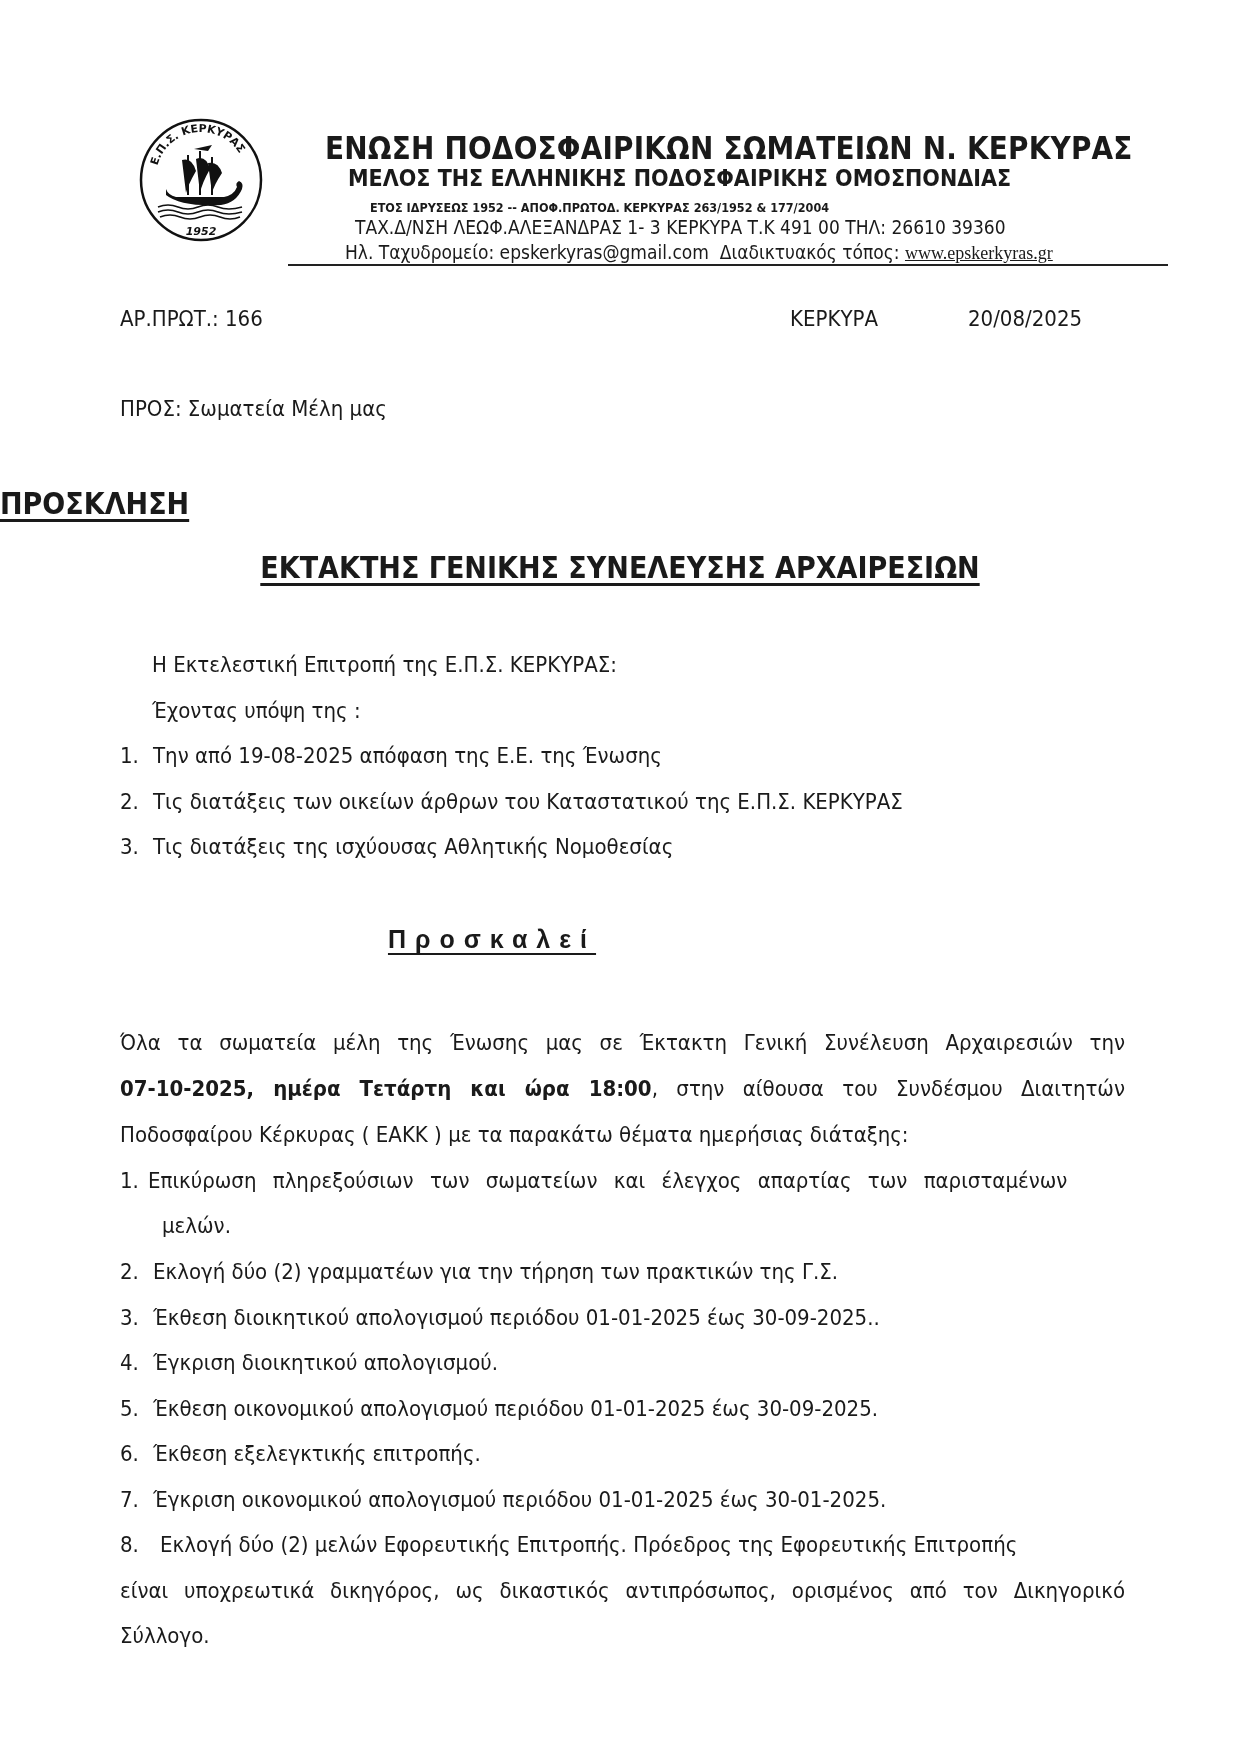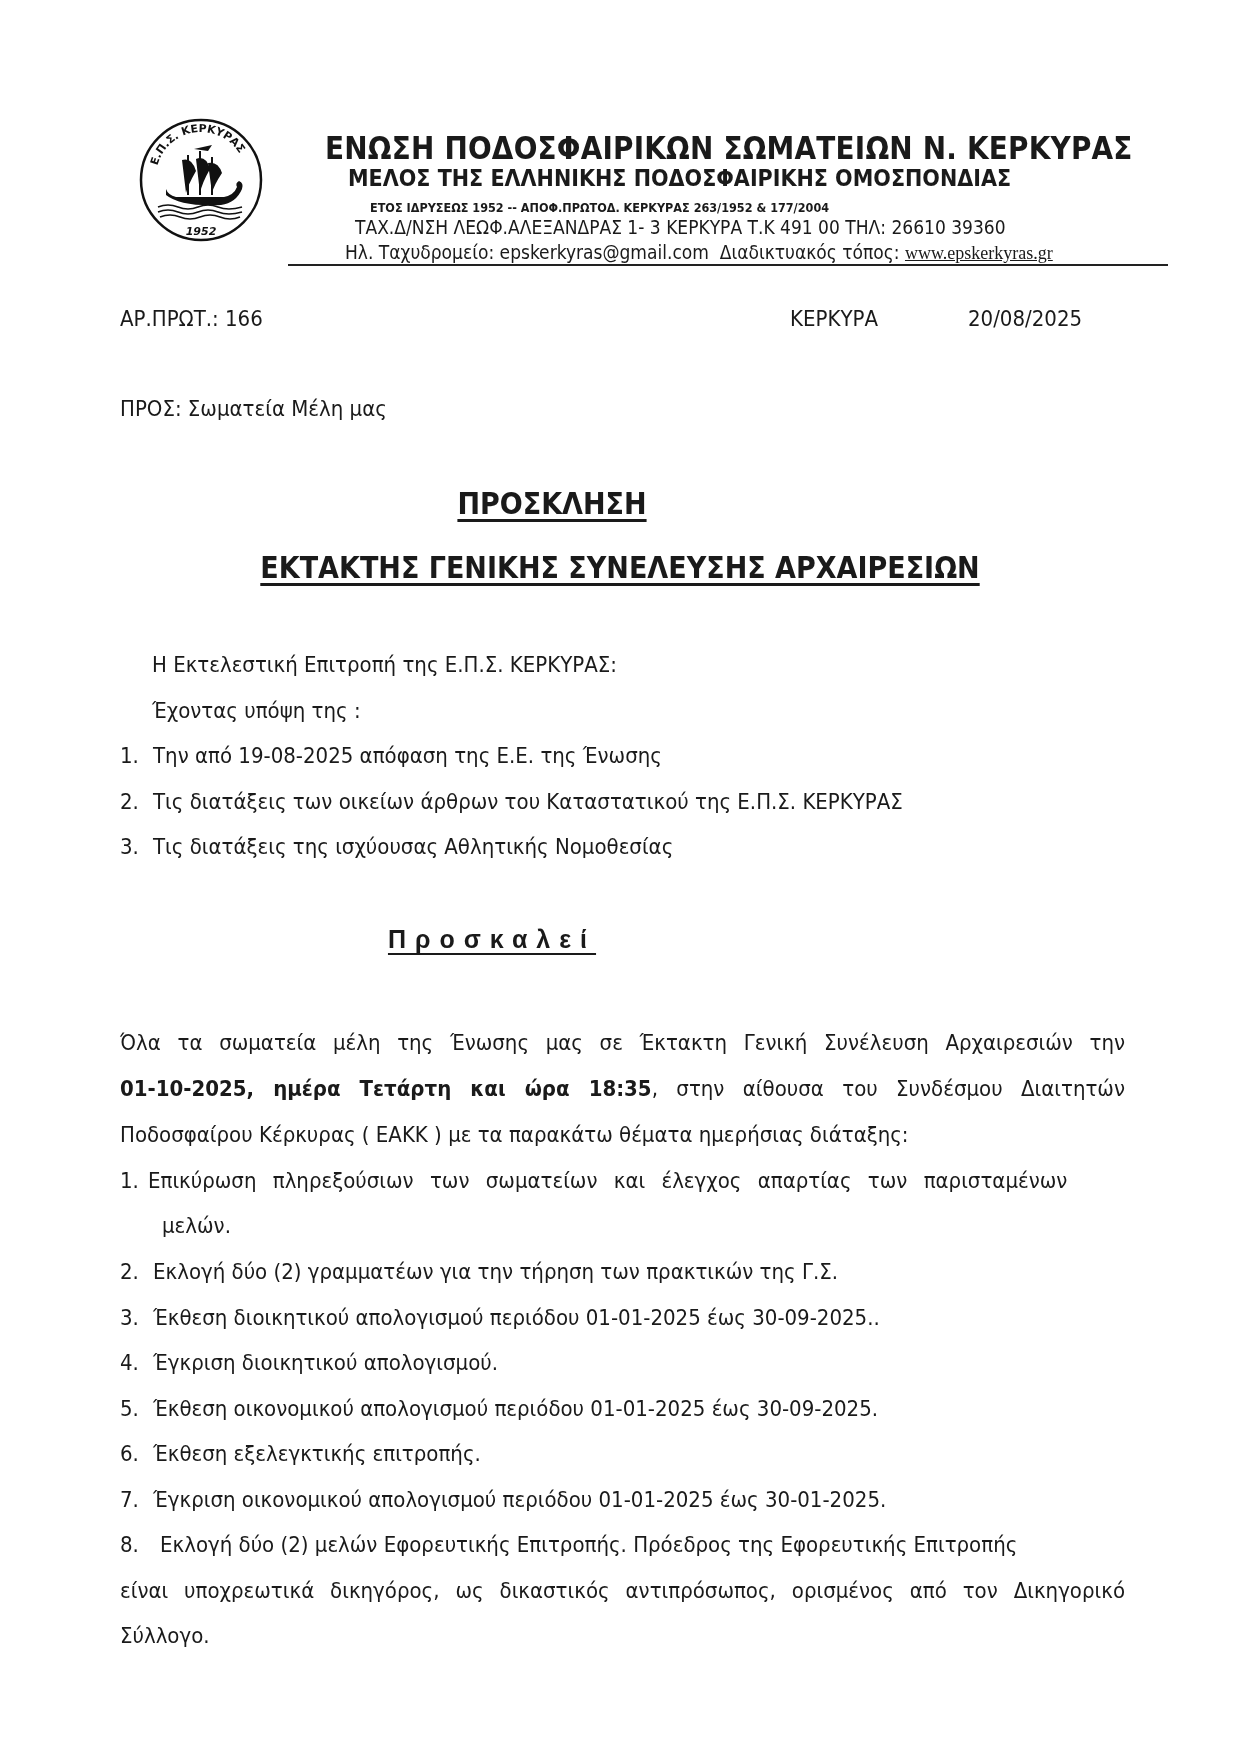--- a/index.html
+++ b/index.html
@@ -9,21 +9,21 @@
   .logo { position:absolute; left:136px; top:115px; width:130px; height:130px; }
   .hdr1 { left:325px; top:130px; font-size:31px; font-weight:bold; letter-spacing:0.2px; }
   .hdr2 { left:348px; top:165px; font-size:23px; font-weight:bold;text-align:right; }
   .hdr3 { left:370px; top:200px; font-size:12.5px; font-weight:bold; }
   .hdr4 { left:355px; top:216px; font-size:19px; }
   .hdr5 { left:345px; top:241px; font-size:19px; }
   .hdr5 .web { font-family:"Liberation Serif","DejaVu Serif", serif; text-decoration:underline; font-size:18px; }
   .rule { position:absolute; left:288px; top:264px; width:880px; height:2px; background:#222; }
   .meta { font-size:22px; top:306px; }
   .to { left:120px; top:396px; font-size:22px; }
-  .title1 { left:0; width:1104px; text-align:center; top:486px; font-size:30px; font-weight:bold; text-decoration:underline; text-underline-offset:5px; }
+  .title1 { left:0; width:1104px; top:486px; font-size:30px; font-weight:bold; text-decoration:underline; text-underline-offset:5px; }
   .title2 { left:0; width:1240px; text-align:center; top:550px; font-size:30px; font-weight:bold; text-decoration:underline; text-underline-offset:5px; }
   .p { font-size:22px; }
   .invite { left:0; width:984px; text-align:center; top:925px; font-family:"Liberation Sans", sans-serif; font-size:25px; font-weight:bold; letter-spacing:9px; text-decoration:underline; text-underline-offset:5px; }
   .justify { position:absolute; left:120px; width:1005px; font-size:22px; text-align:justify; text-align-last:justify; white-space:nowrap; }
   .bold { font-weight:bold; }
 </style>
 </head>
 <body>
 
 <div class="logo">
@@ -75,21 +75,21 @@
   <span style="display:inline-block;width:33px">2.</span><span>Τις διατάξεις των οικείων άρθρων του Καταστατικού της Ε.Π.Σ. ΚΕΡΚΥΡΑΣ</span>
 </div>
 <div class="abs p" style="left:120px;top:834px">
   <span style="display:inline-block;width:33px">3.</span><span>Τις διατάξεις της ισχύουσας Αθλητικής Νομοθεσίας</span>
 </div>
 
 <div class="abs invite">Προσκαλεί</div>
 
 <div class="justify" style="top:1030px">Όλα  τα σωματεία  μέλη της Ένωσης μας σε  Έκτακτη Γενική Συνέλευση Αρχαιρεσιών την</div>
 <div class="justify" style="top:1076px">
-  <span class="bold">01-10-2025, ημέρα Τετάρτη και ώρα 18:35</span><span>, στην αίθουσα του Συνδέσμου Διαιτητών</span>
+  <span class="bold">07-10-2025, ημέρα Τετάρτη και ώρα 18:00</span><span>, στην αίθουσα του Συνδέσμου Διαιτητών</span>
 </div>
 <div class="abs p" style="left:120px;top:1122px">Ποδοσφαίρου Κέρκυρας  ( ΕΑΚΚ ) με τα παρακάτω θέματα ημερήσιας διάταξης:</div>
 
 <div class="abs p" style="left:120px;top:1168px;width:1005px">
   <span style="display:inline-block;width:28px">1.</span><span style="word-spacing:10px">Επικύρωση πληρεξούσιων των σωματείων και έλεγχος απαρτίας των παρισταμένων</span>
 </div>
 <div class="abs p" style="left:162px;top:1213px">μελών.</div>
 
 <div class="abs p" style="left:120px;top:1259px">
   <span style="display:inline-block;width:33px">2.</span><span>Εκλογή δύο (2) γραμματέων για την τήρηση των πρακτικών της Γ.Σ.</span>

